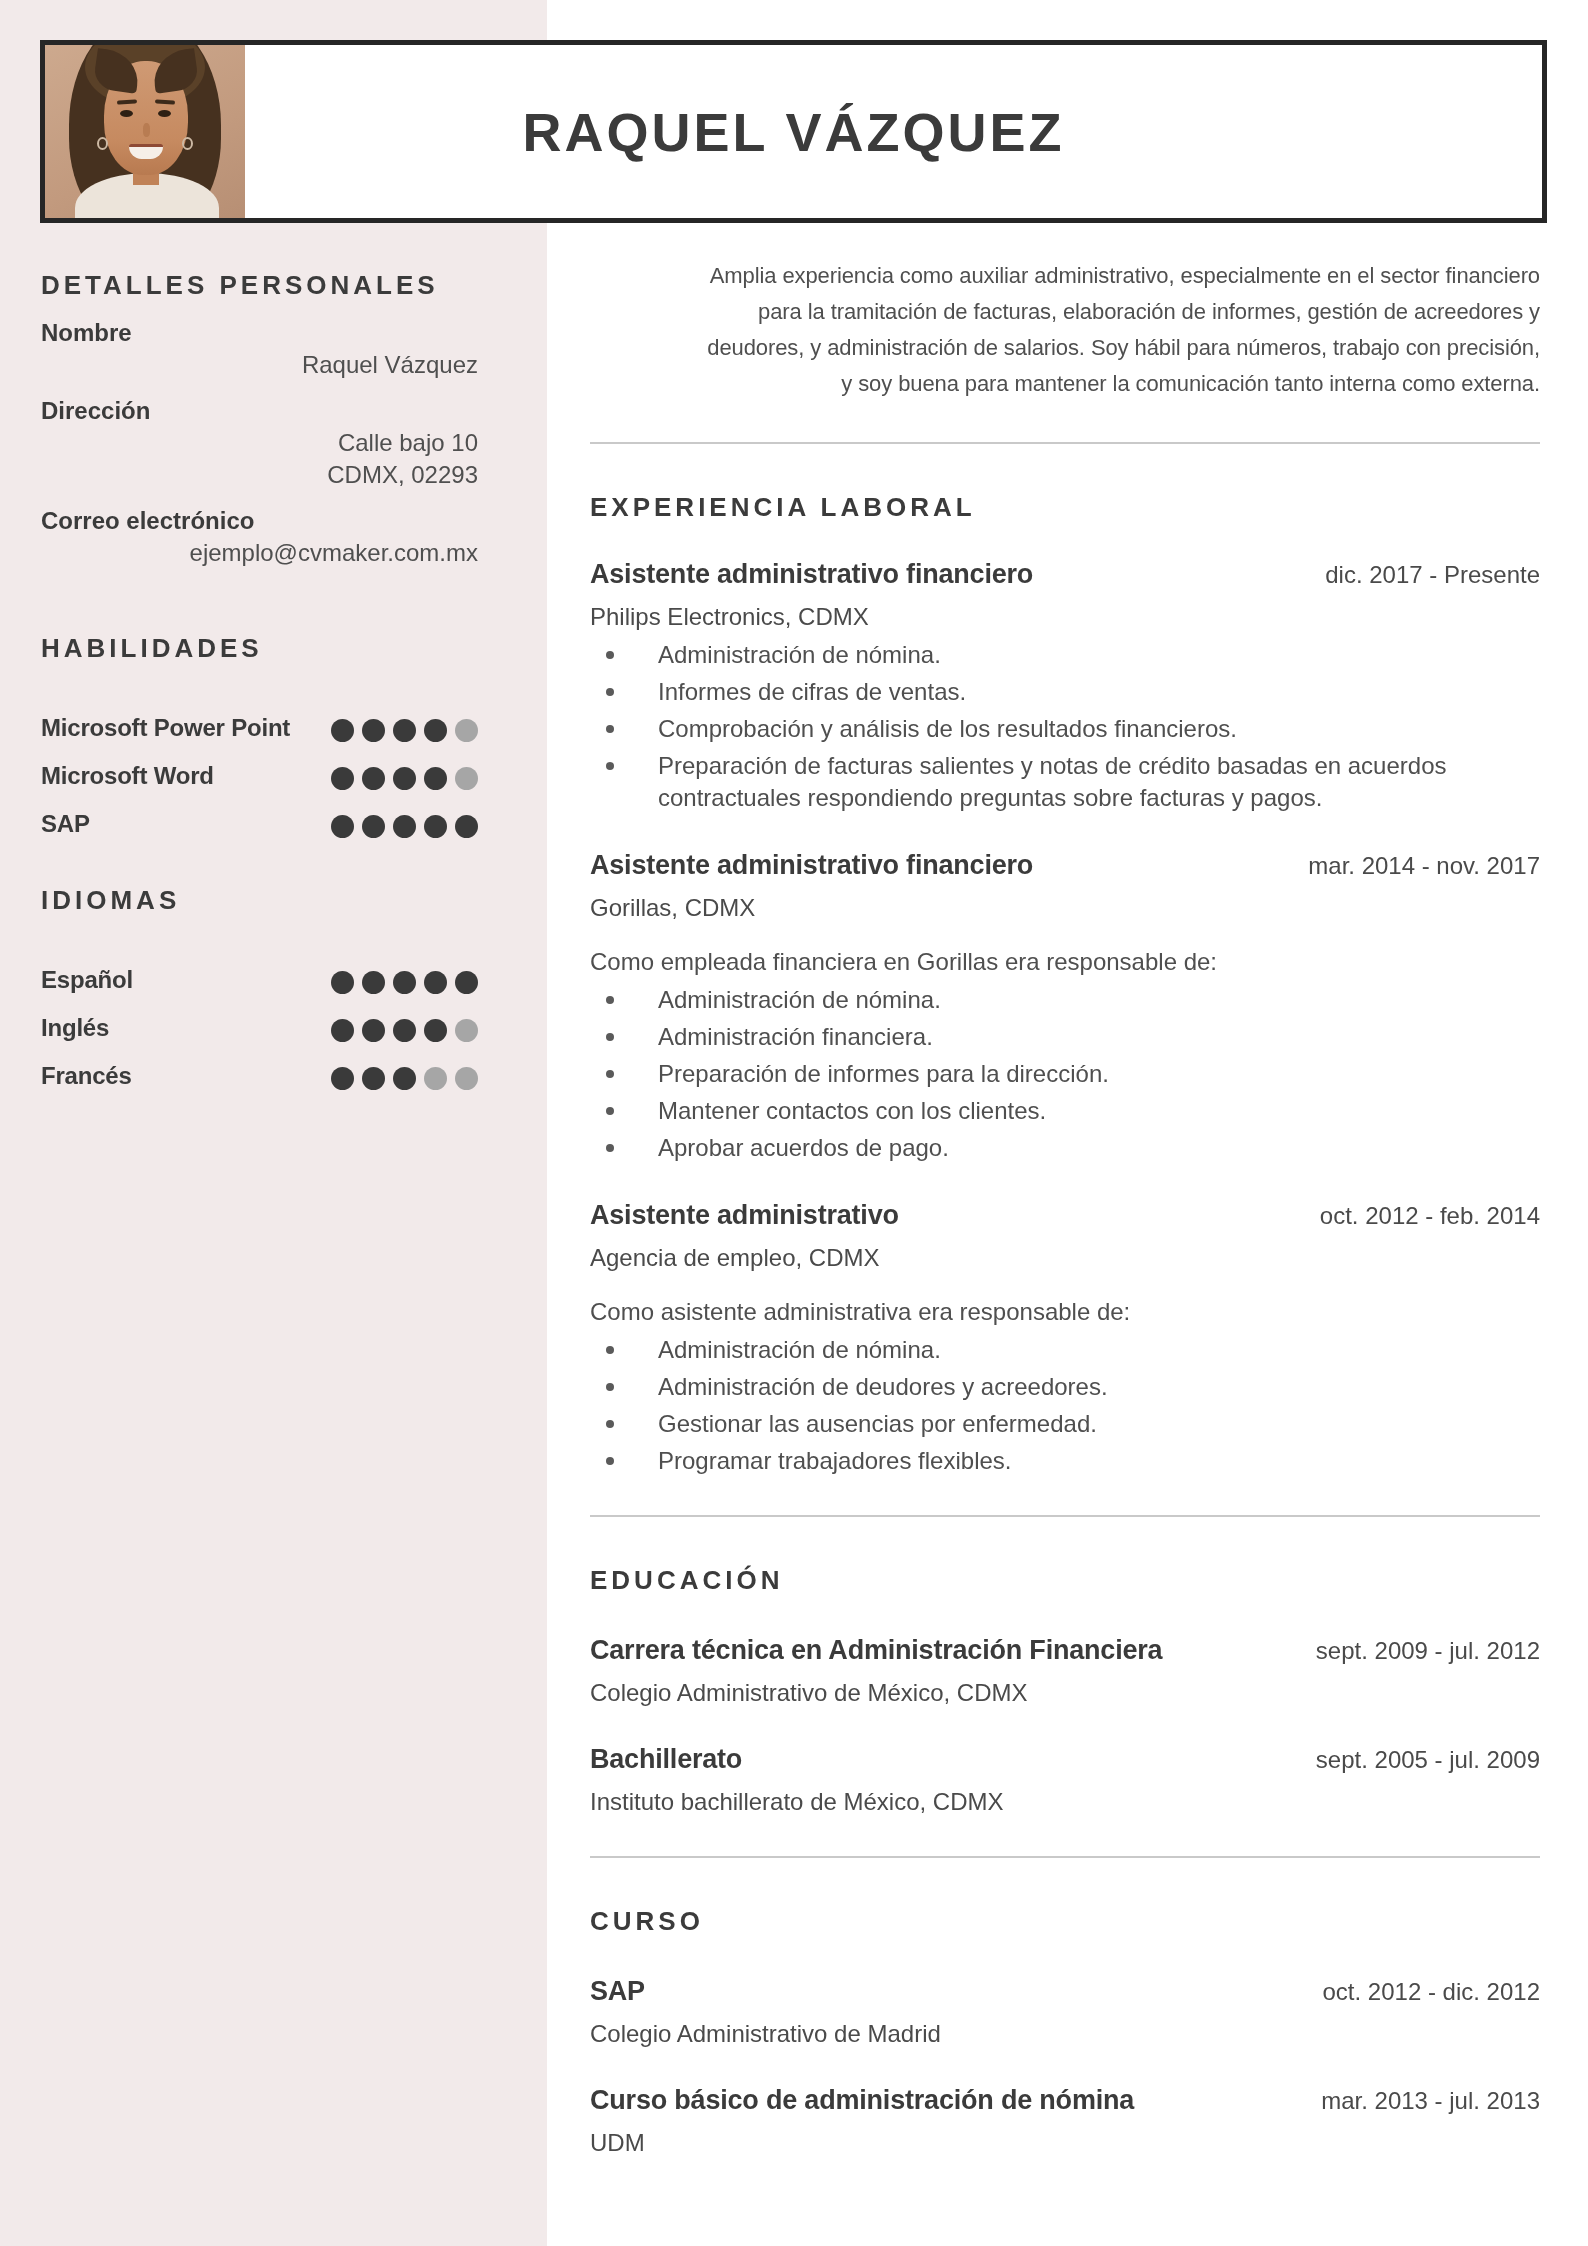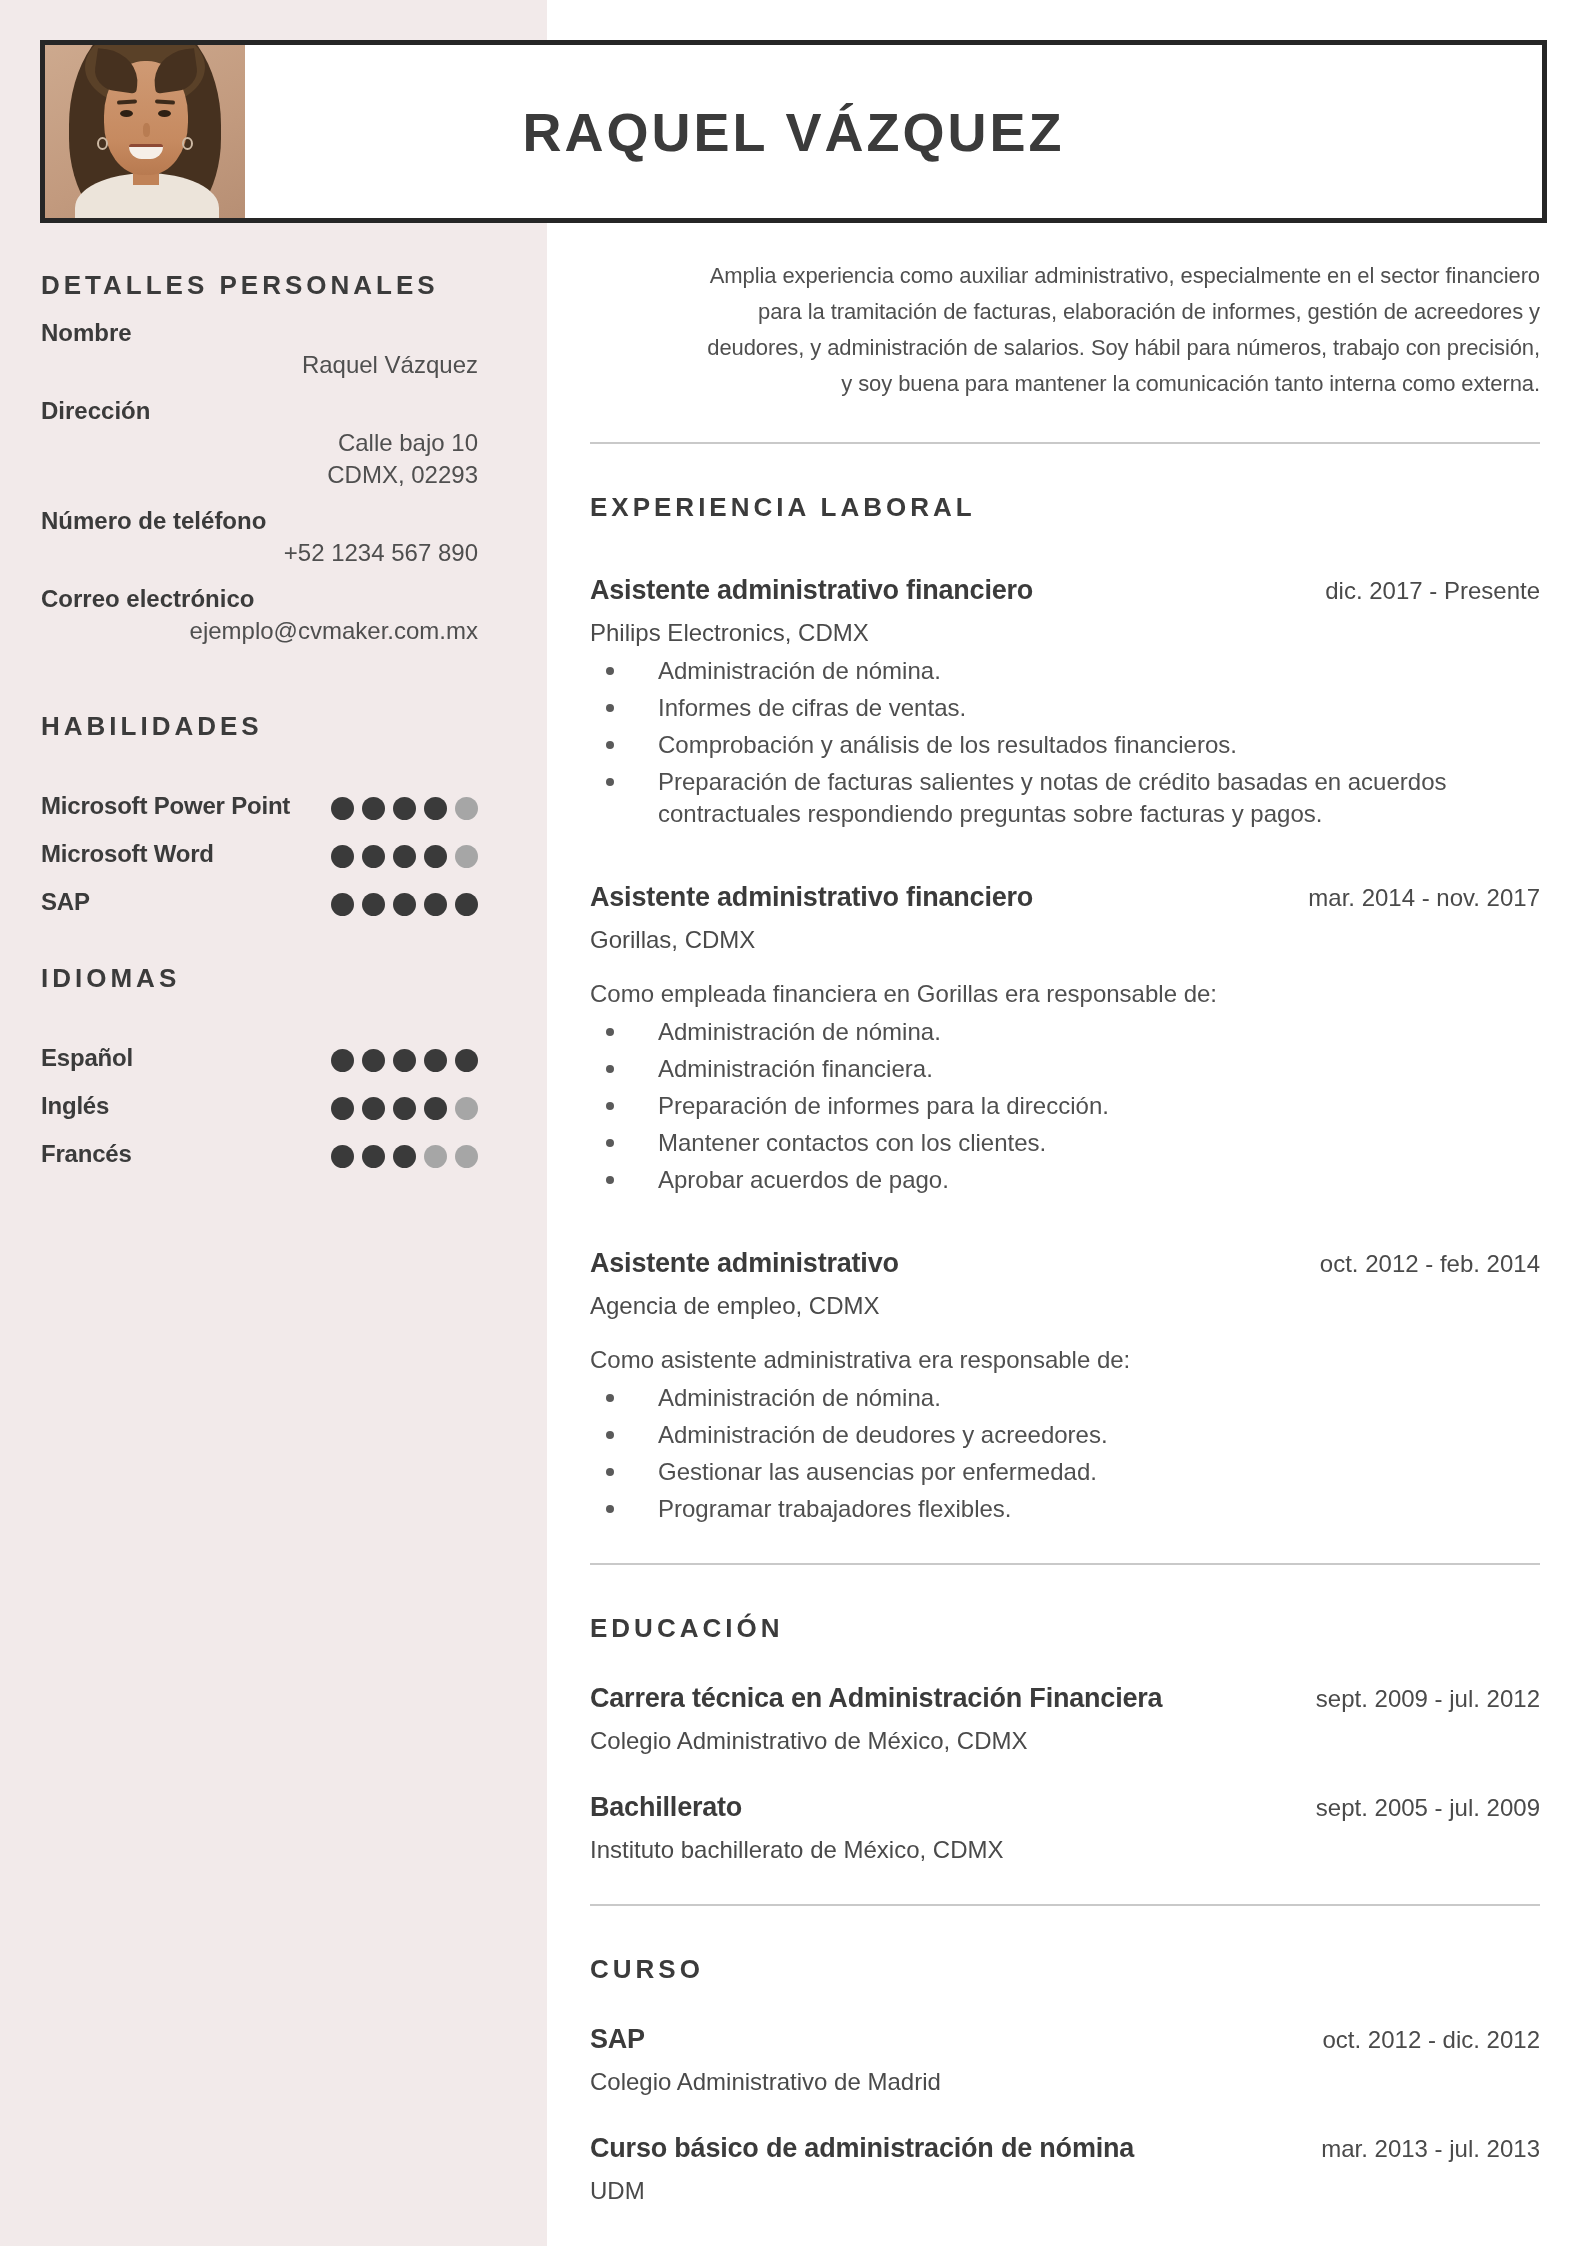--- a/index.html
+++ b/index.html
@@ -108,21 +108,21 @@
 
   
   .main{position:absolute;left:590px;top:0;width:950px;padding-top:258px;z-index:2;}
   .summary{margin:0;font-size:22px;line-height:36px;color:var(--text-body);letter-spacing:-0.1px;}
   .divider{border:none;border-top:2px solid var(--divider);margin:40px 0 0;}
   .divider.mid{margin-top:38px;}
   .main-heading{
     margin:48px 0 0;font-size:26px;line-height:31px;font-weight:700;
     letter-spacing:4px;color:var(--text-dark);white-space:nowrap;
   }
-  .job{margin-top:51px;}
+  .job{margin-top:35px;}
   .edu{margin-top:38px;}
   .edu + .edu, .course + .course{margin-top:34px;}
   .course{margin-top:38px;}
   .entry-head{display:flex;justify-content:space-between;align-items:baseline;}
   .entry-title{margin:0;font-size:27px;line-height:32px;font-weight:700;color:var(--text-dark);letter-spacing:-0.2px;}
   .entry-dates{font-size:24px;line-height:32px;color:var(--text-soft);white-space:nowrap;}
   .entry-sub{margin:10px 0 0;font-size:24px;line-height:32px;color:var(--text-soft);}
   .entry-intro{margin:22px 0 0;font-size:24px;line-height:32px;color:var(--text-body);}
   .bullets{list-style:none;margin:6px 0 0;padding:0;}
   .bullets li{position:relative;padding-left:68px;margin-top:5px;font-size:24px;line-height:32px;color:var(--text-body);}
@@ -136,24 +136,20 @@
     <h2 class="side-heading">DETALLES PERSONALES</h2>
     <div id="detail-fields">
         <div class="field">
     <div class="field-label">Nombre</div>
     <div class="field-value pre">Raquel Vázquez</div>
   </div>
         <div class="field">
     <div class="field-label">Dirección</div>
     <div class="field-value pre">Calle bajo 10
 CDMX, 02293</div>
-  </div>
-        <div class="field">
-    <div class="field-label">Número de teléfono</div>
-    <div class="field-value pre">+52 1234 567 890</div>
   </div>
         <div class="field">
     <div class="field-label">Correo electrónico</div>
     <div class="field-value pre">ejemplo@cvmaker.com.mx</div>
   </div>
       </div>
   </section>
 
   <section class="side-section-skills">
     <h2 class="side-heading">HABILIDADES</h2>

